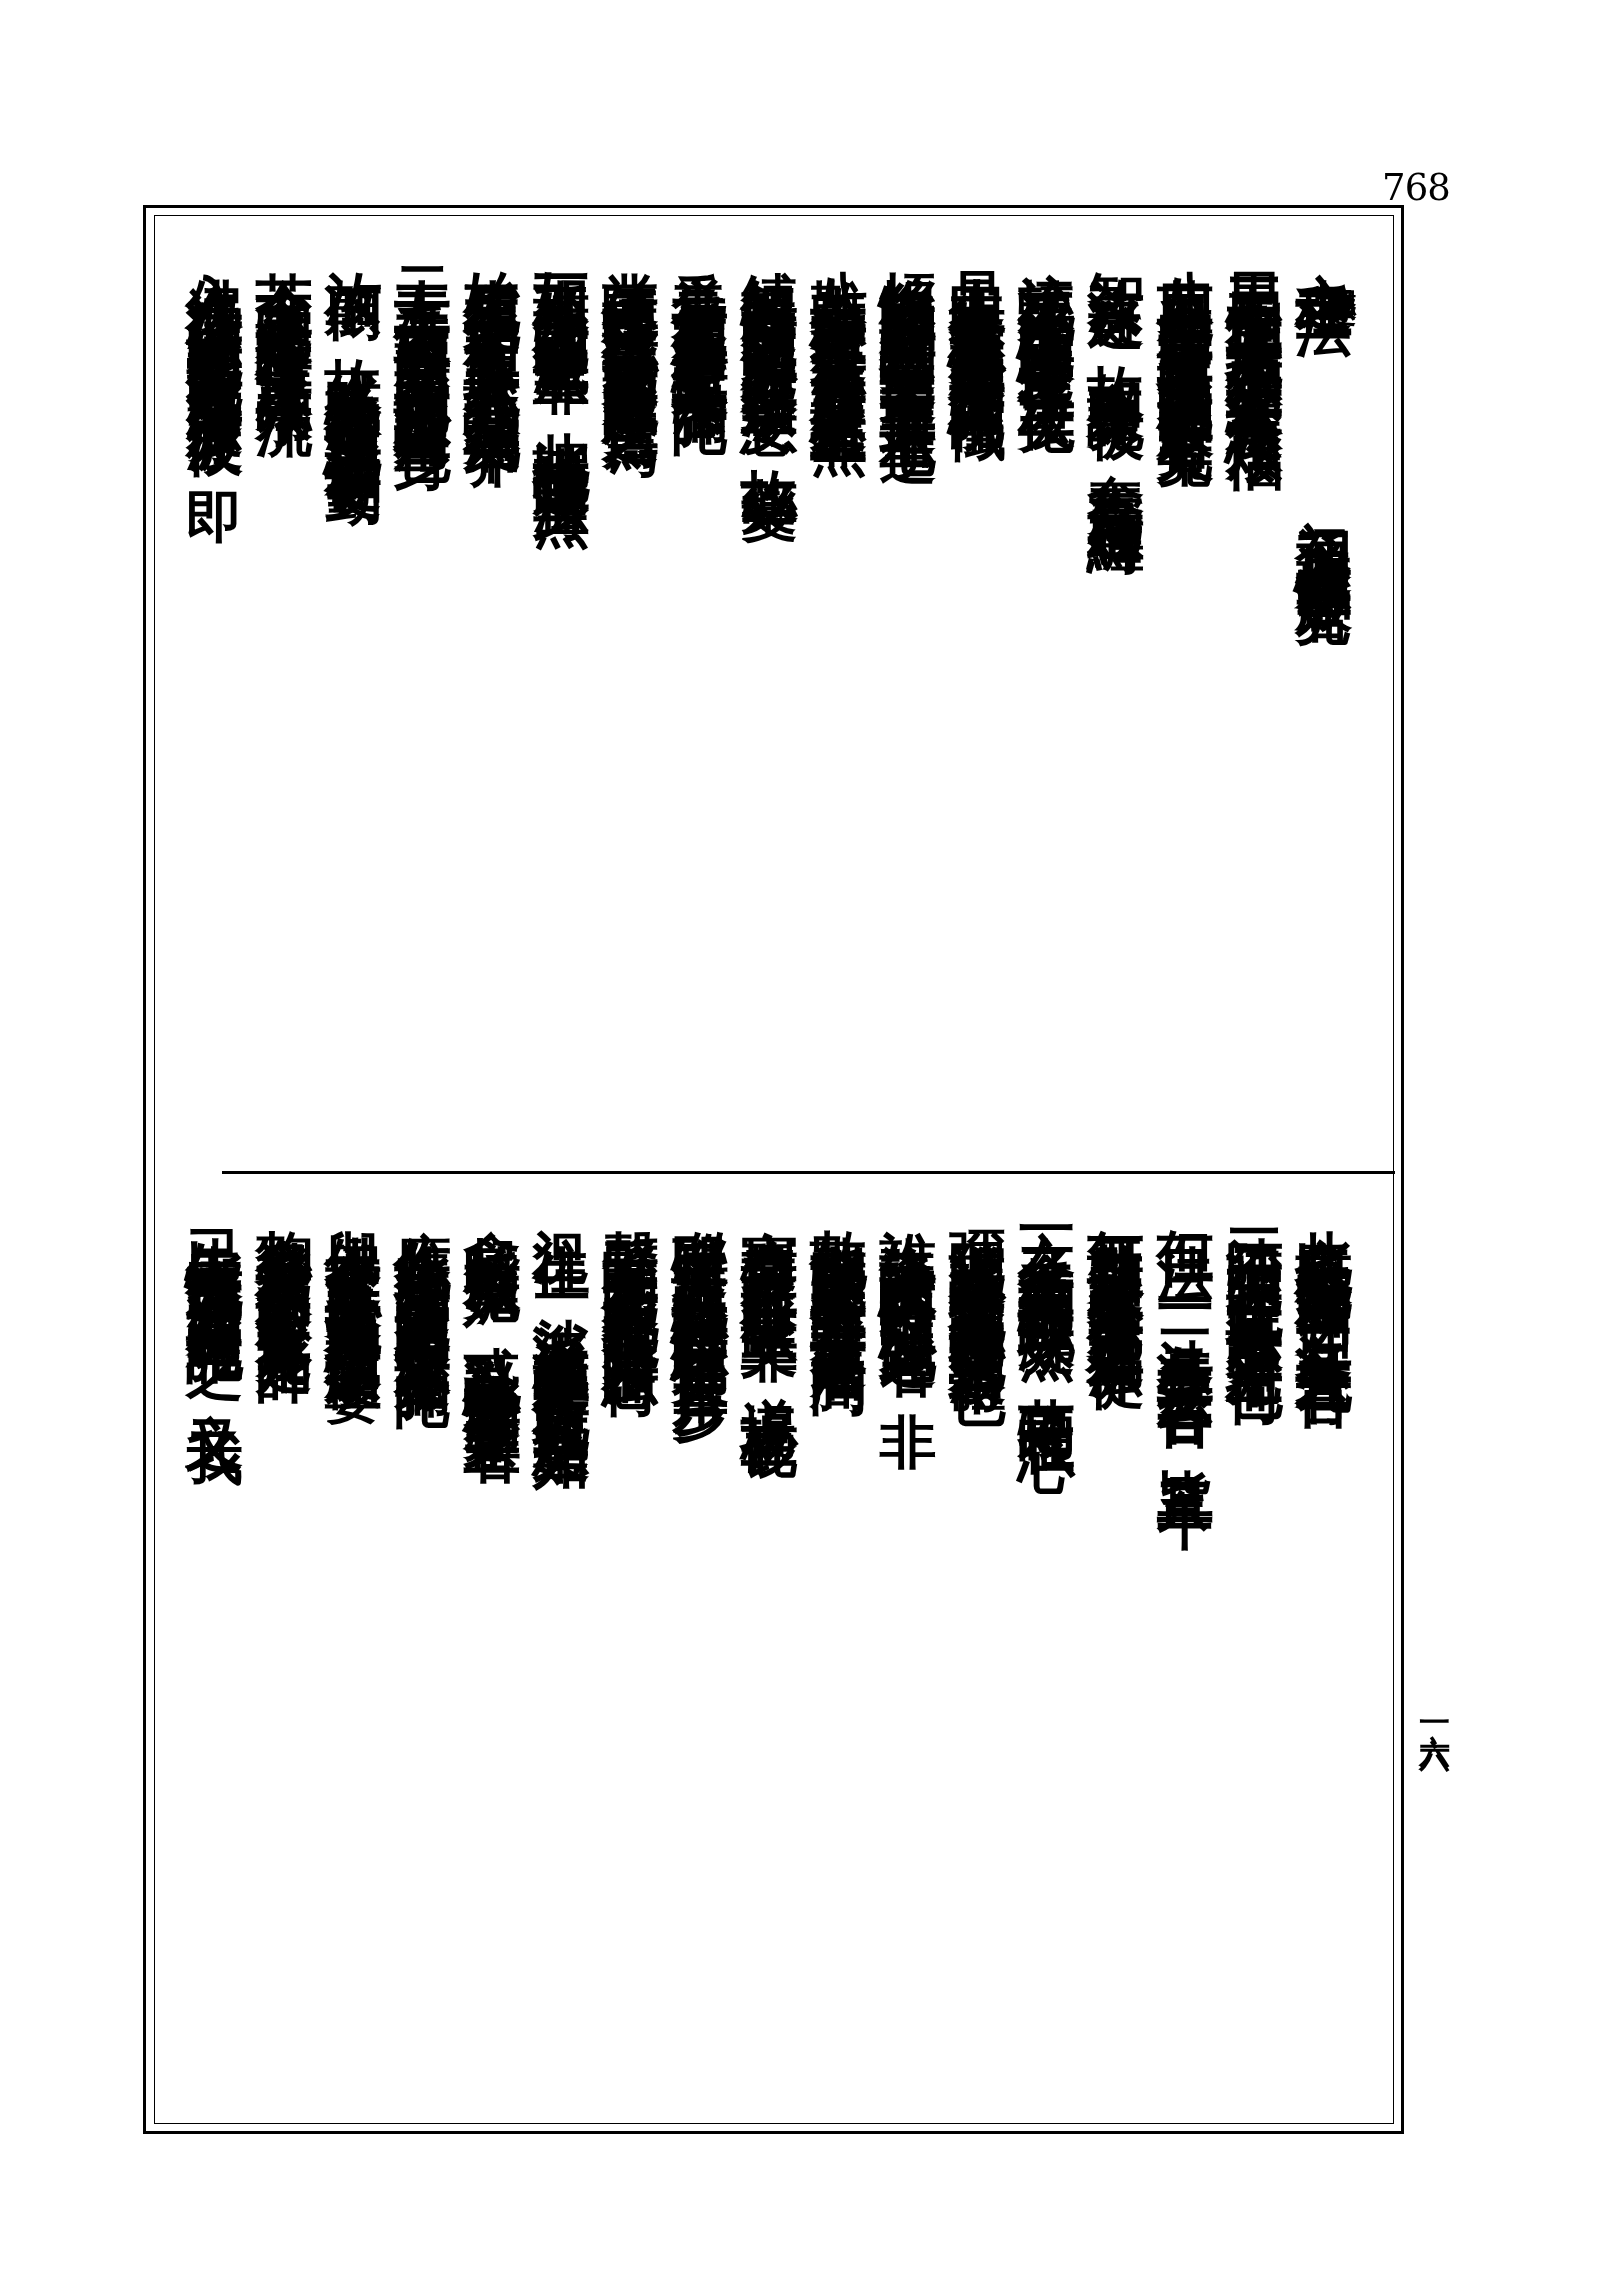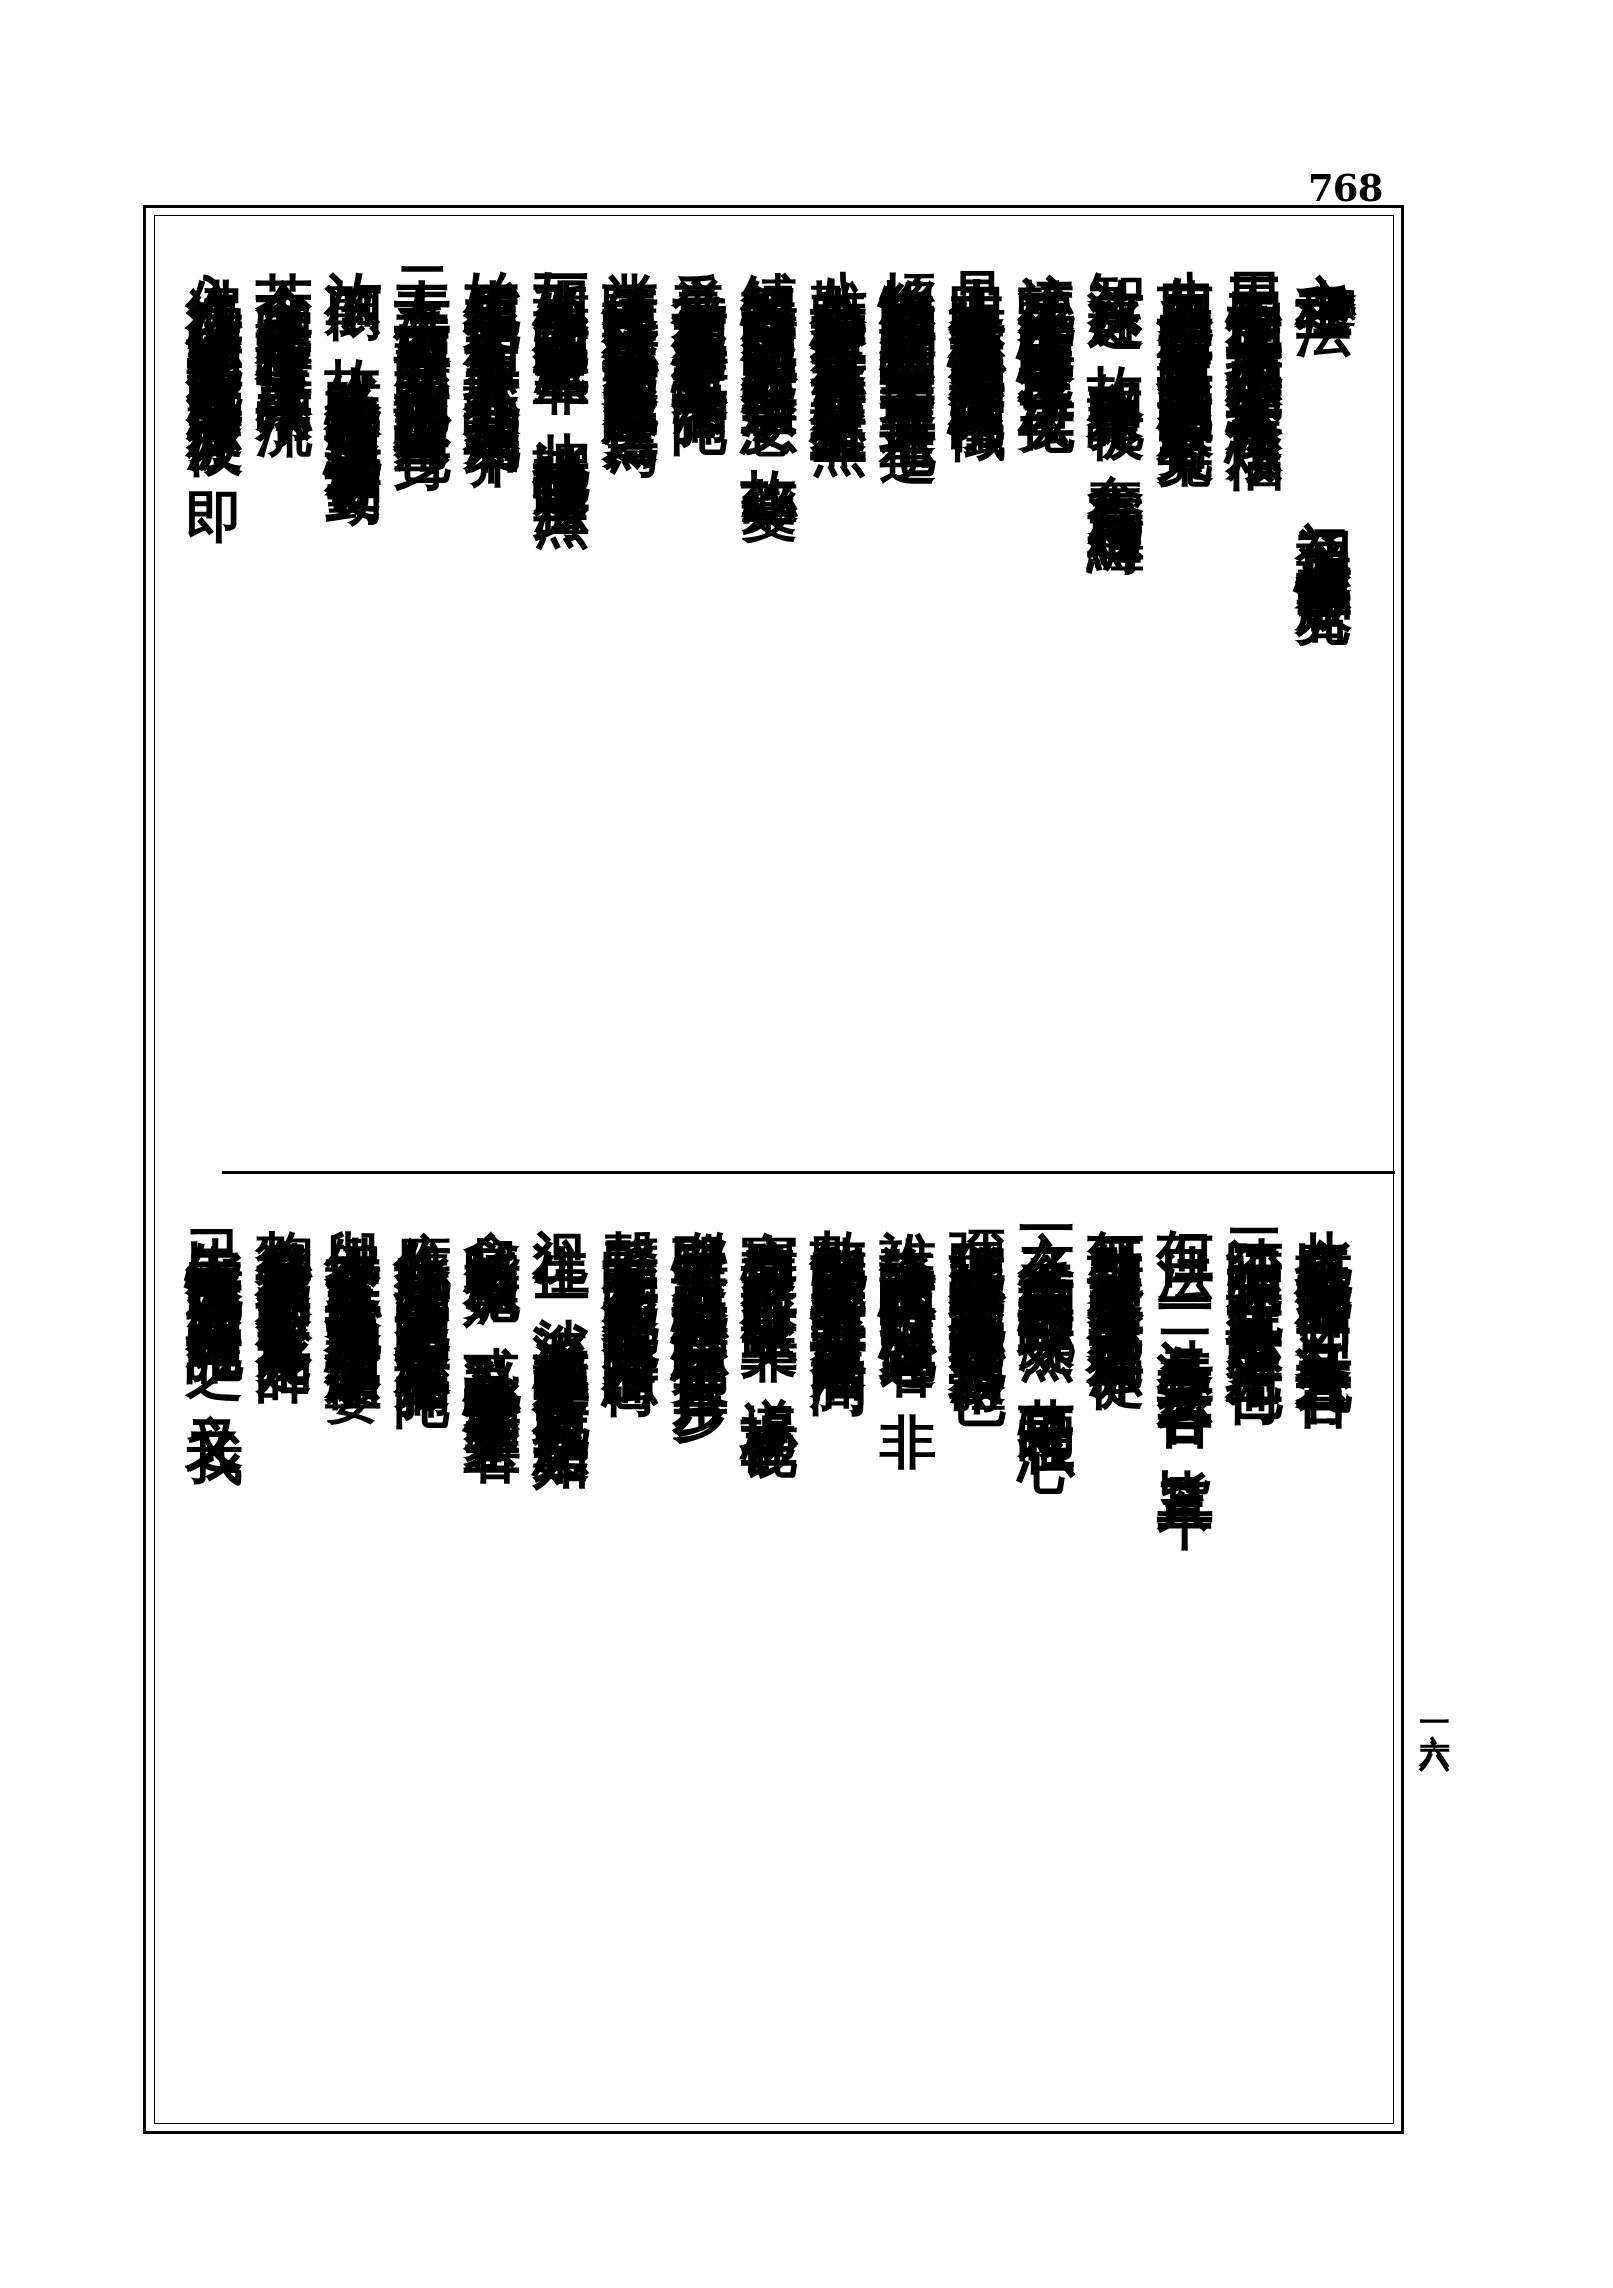--- a/index.html
+++ b/index.html
@@ -1,18 +1,18 @@
 <!DOCTYPE html>
 <html style="font-size:14.8px"><head>
 <meta charset="utf-8">
 <style>
   html, body { margin:0; padding:0; background:#ffffff; }
   body { width:1613px; height:2289px; position:relative; overflow:hidden;
          font-family:"DejaVu Serif", "Liberation Serif", serif; color:#000; }
-  .page-num { position:absolute; left:1308px; top:166px; font-size:37px; font-weight:bold;
+  .page-num { position:absolute; left:1382px; top:166px; font-size:37px; font-weight:normal;
               font-family:"DejaVu Serif", serif; letter-spacing:-0.9px; }
   .frame-outer { position:absolute; left:143px; top:205px; width:1261px; height:1929px;
                  border:3.7px solid #000; box-sizing:border-box; }
   .frame-inner { position:absolute; left:154px; top:215px; width:1240px; height:1909px;
                  border:1.8px solid #000; box-sizing:border-box; }
   .divider { position:absolute; left:222px; top:1171px; width:1173px; height:2.8px; background:#000; }
   .section { position:absolute; left:166px; width:1218px; }
   .section.upper { top:226px; height:937px; }
   .section.lower { top:1184px; height:932px; }
   .columns { position:absolute; inset:0; display:flex; flex-direction:row-reverse;

